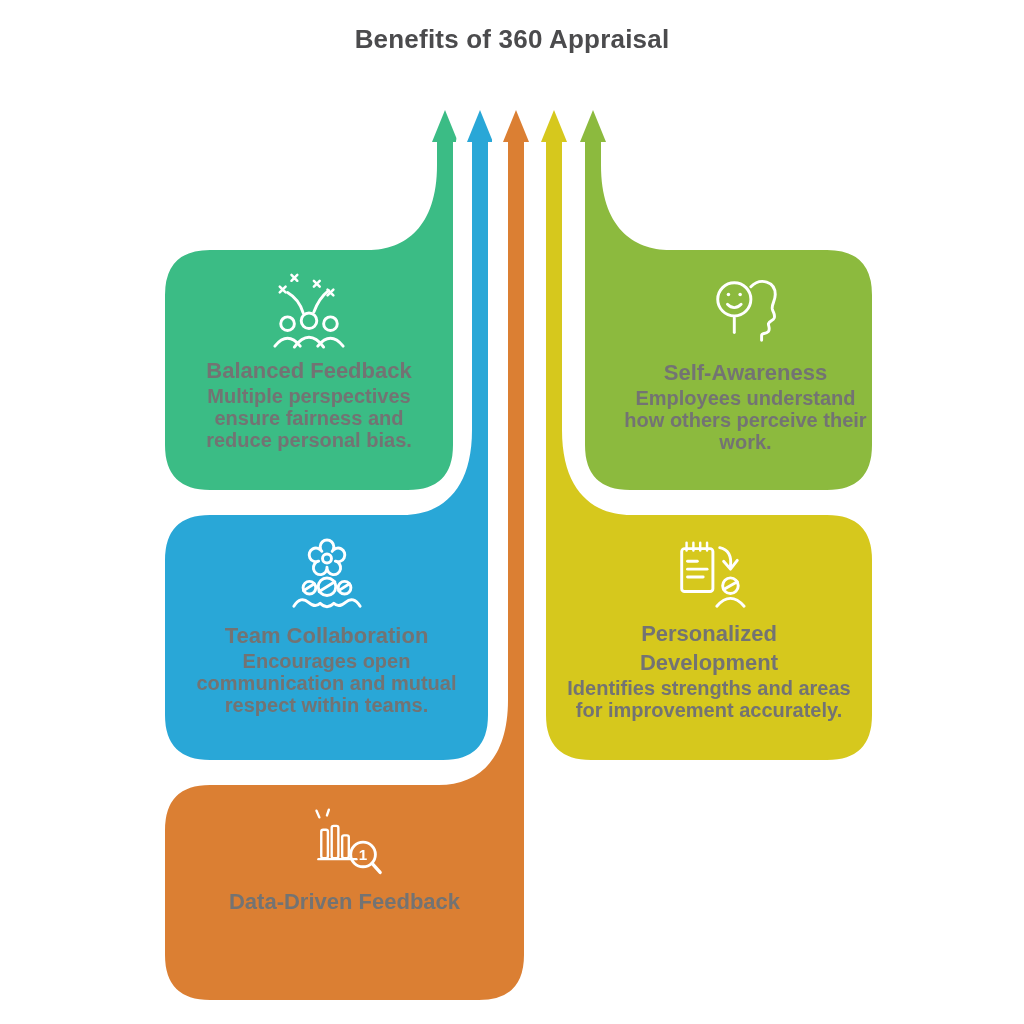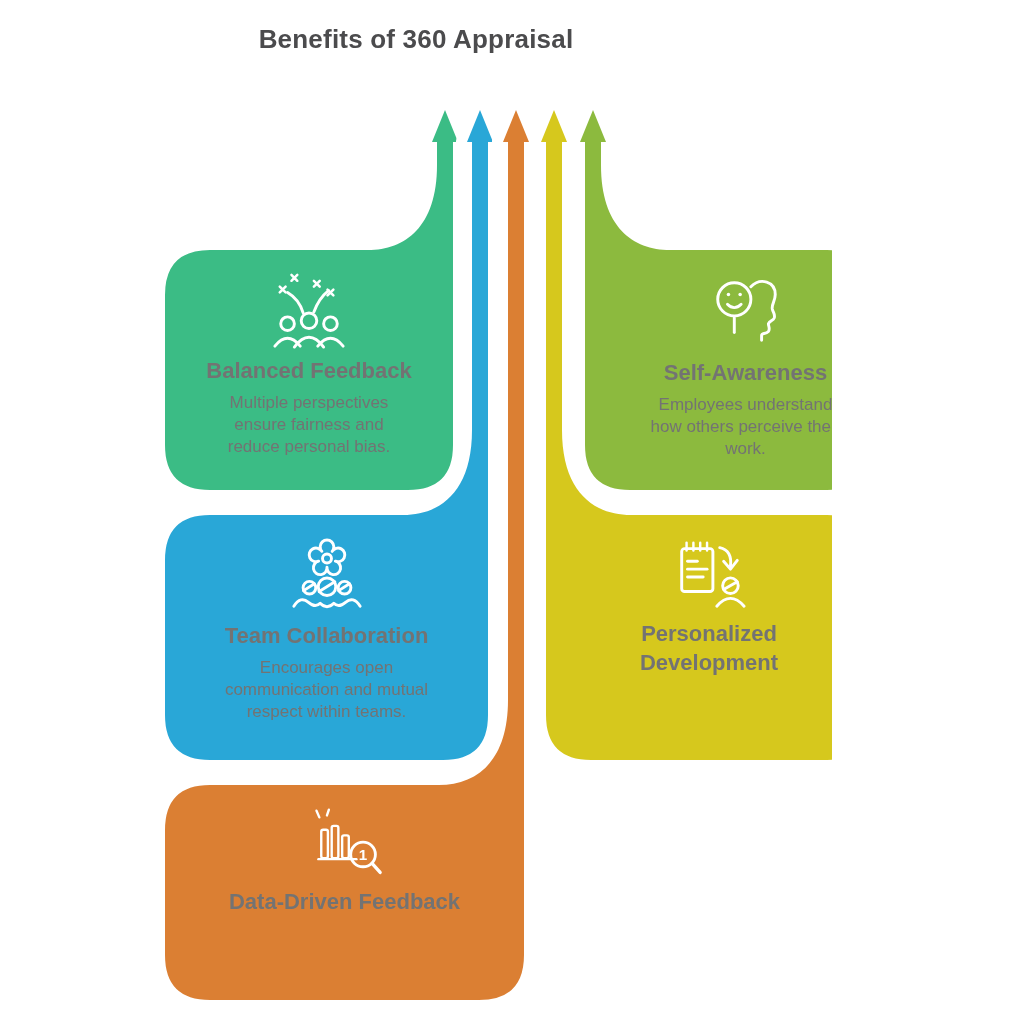--- a/index.html
+++ b/index.html
@@ -1,18 +1,18 @@
 <!DOCTYPE html>
 <html><head>
 <meta charset="utf-8">
 <style>
   html,body{margin:0;padding:0;background:#fff;}
   #canvas{
     position:relative;
-    width:832px;height:1024px;
+    width:1024px;height:1024px;
     background:#ffffff;
     overflow:hidden;
     font-family:"Liberation Sans", sans-serif;
   }
   #main-title{
     position:absolute;top:24px;left:0;right:0;
     text-align:center;
     font-size:26px;font-weight:700;color:#4b4b4d;
     letter-spacing:0.2px;
     margin:0;
@@ -24,22 +24,22 @@
     text-align:center;color:#737373;
     pointer-events:none;
   }
   .card-icon{margin-top:0;}
   .card-title{
     margin-top:6px;
     font-size:22px;font-weight:700;line-height:29px;
     white-space:pre-line;
   }
   .card-desc{
-    margin-top:7px;
-    font-size:17px;font-weight:400;line-height:22px;
+    margin-top:0;
+    font-size:20px;font-weight:700;line-height:22px;
     white-space:pre-line;
   }
   
   #content-0{left:165px;top:272px;width:288px;}
   #content-1{left:585px;top:274px;width:287px;padding-left:17px;}
   #content-2{left:165px;top:537px;width:323px;}
   #content-3{left:546px;top:535px;width:326px;}
   #content-4{left:165px;top:805px;width:359px;}
 </style>
 </head>
@@ -136,20 +136,22 @@
       <path d="M18,35 L38,35"></path>
       <path d="M18,43 L34,43"></path>
       <path d="M51,13 Q64,16 62,32"></path>
       <path d="M55,27 L62,35 L69,26"></path>
       <circle cx="62" cy="52" r="8"></circle>
       <path d="M55,56 L69,48"></path>
       <path d="M48,73 Q62,57 76,73"></path>
     </svg>
     <div class="card-title">Personalized
 Development</div>
+    <div class="card-desc">Identifies strengths and areas
+for improvement accurately.</div>
   </div>
 
   <div class="card-content" id="content-4">
     <svg class="card-icon" width="86" height="76" viewBox="0 0 90 80" fill="none" stroke="#ffffff" stroke-width="2.5" stroke-linecap="round" stroke-linejoin="round">
       <path d="M18,13 L15,6"></path>
       <path d="M26,11 L28,5"></path>
       <rect x="20" y="26" width="7" height="30" rx="2"></rect>
       <rect x="31" y="22" width="7" height="34" rx="2"></rect>
       <rect x="42" y="32" width="7" height="24" rx="2"></rect>
       <path d="M17,57 L57,57"></path>

